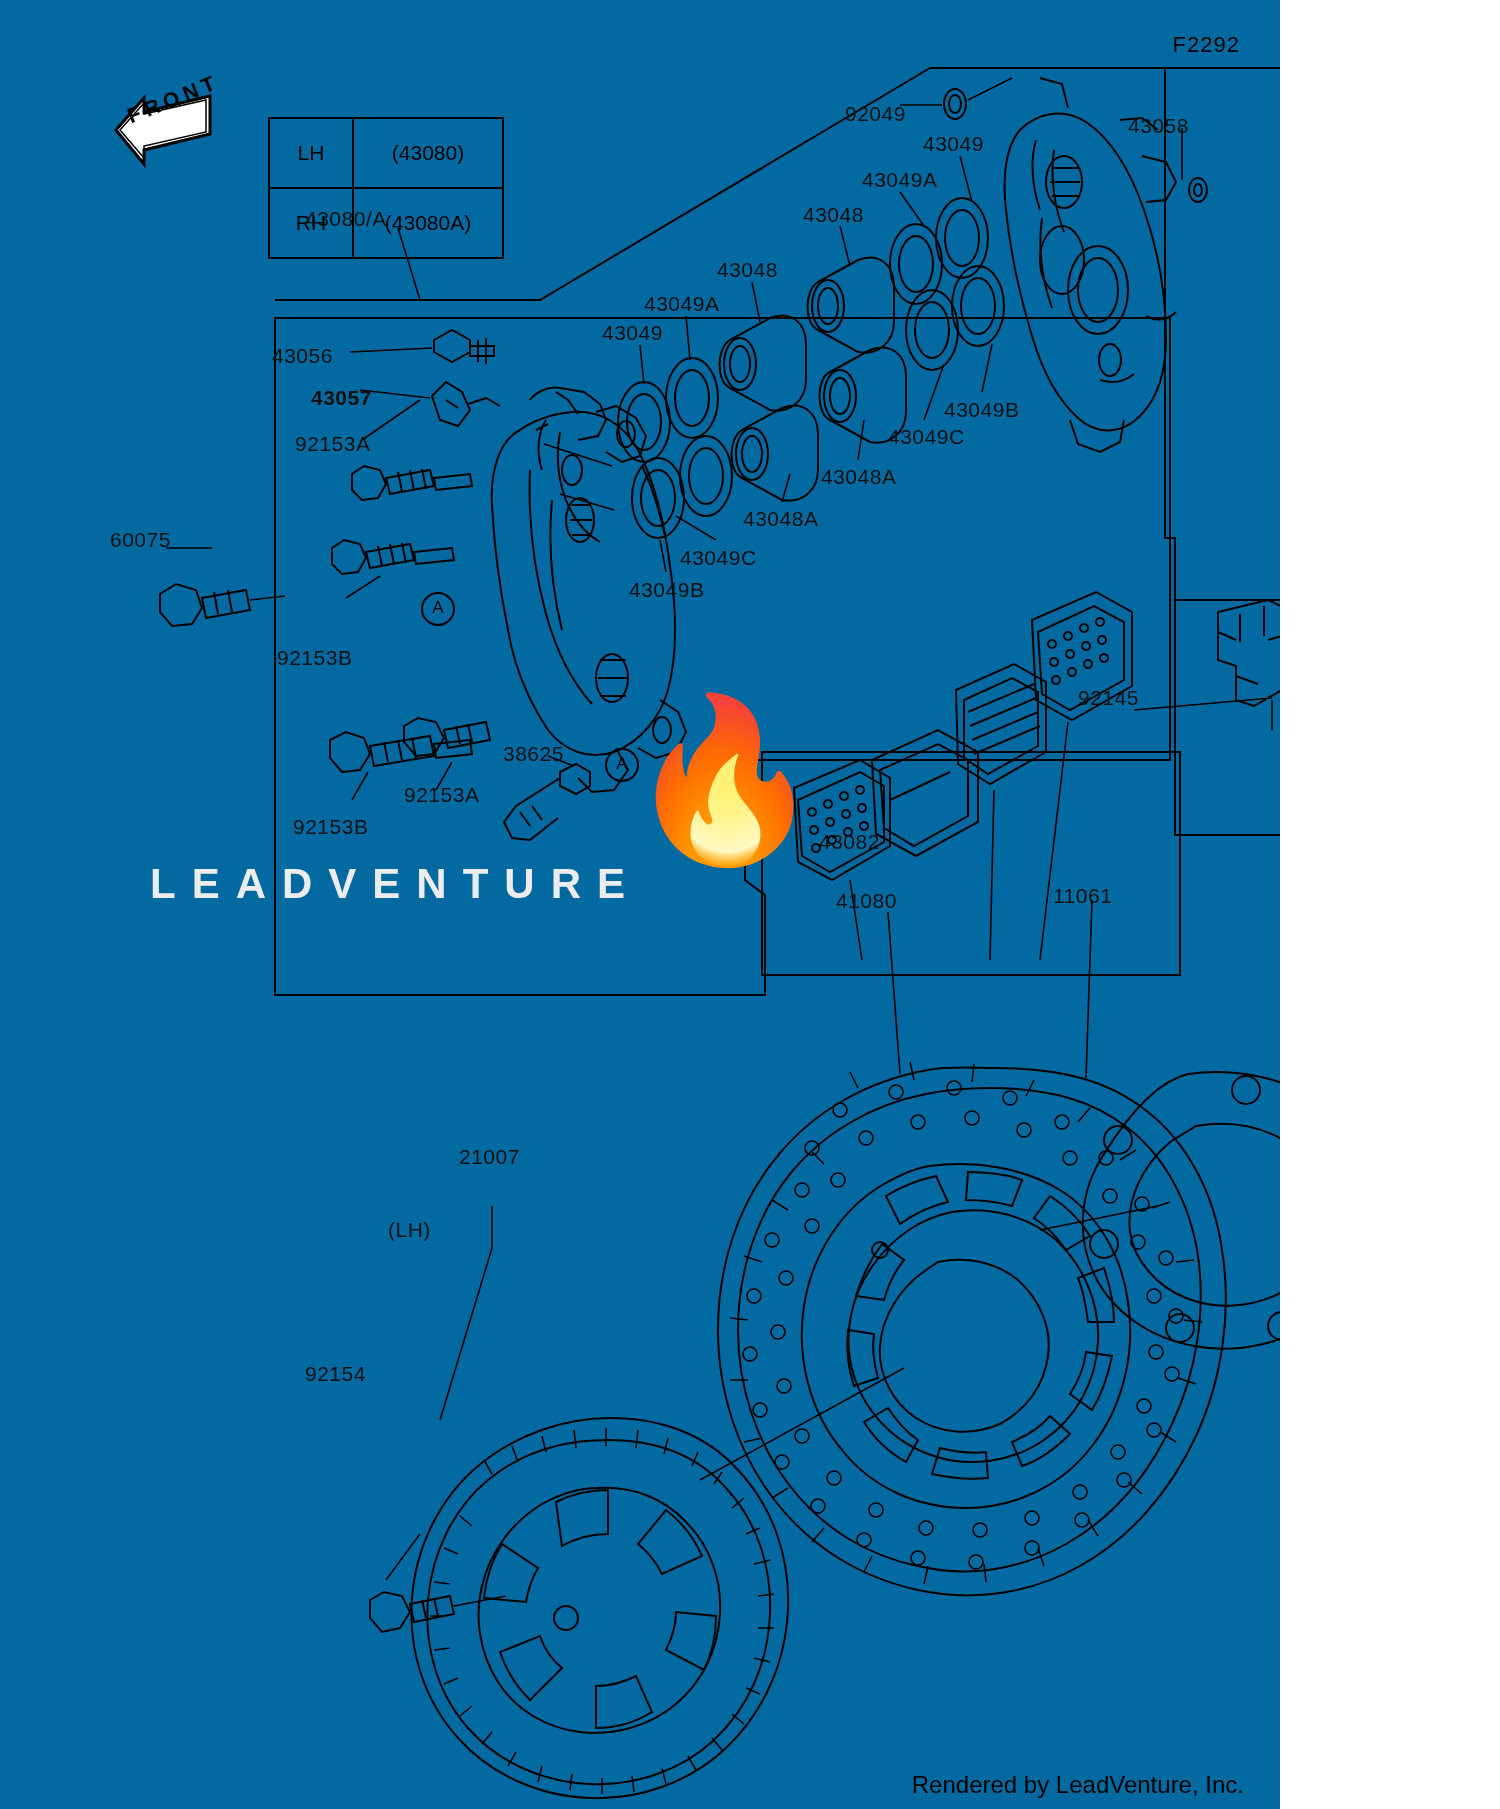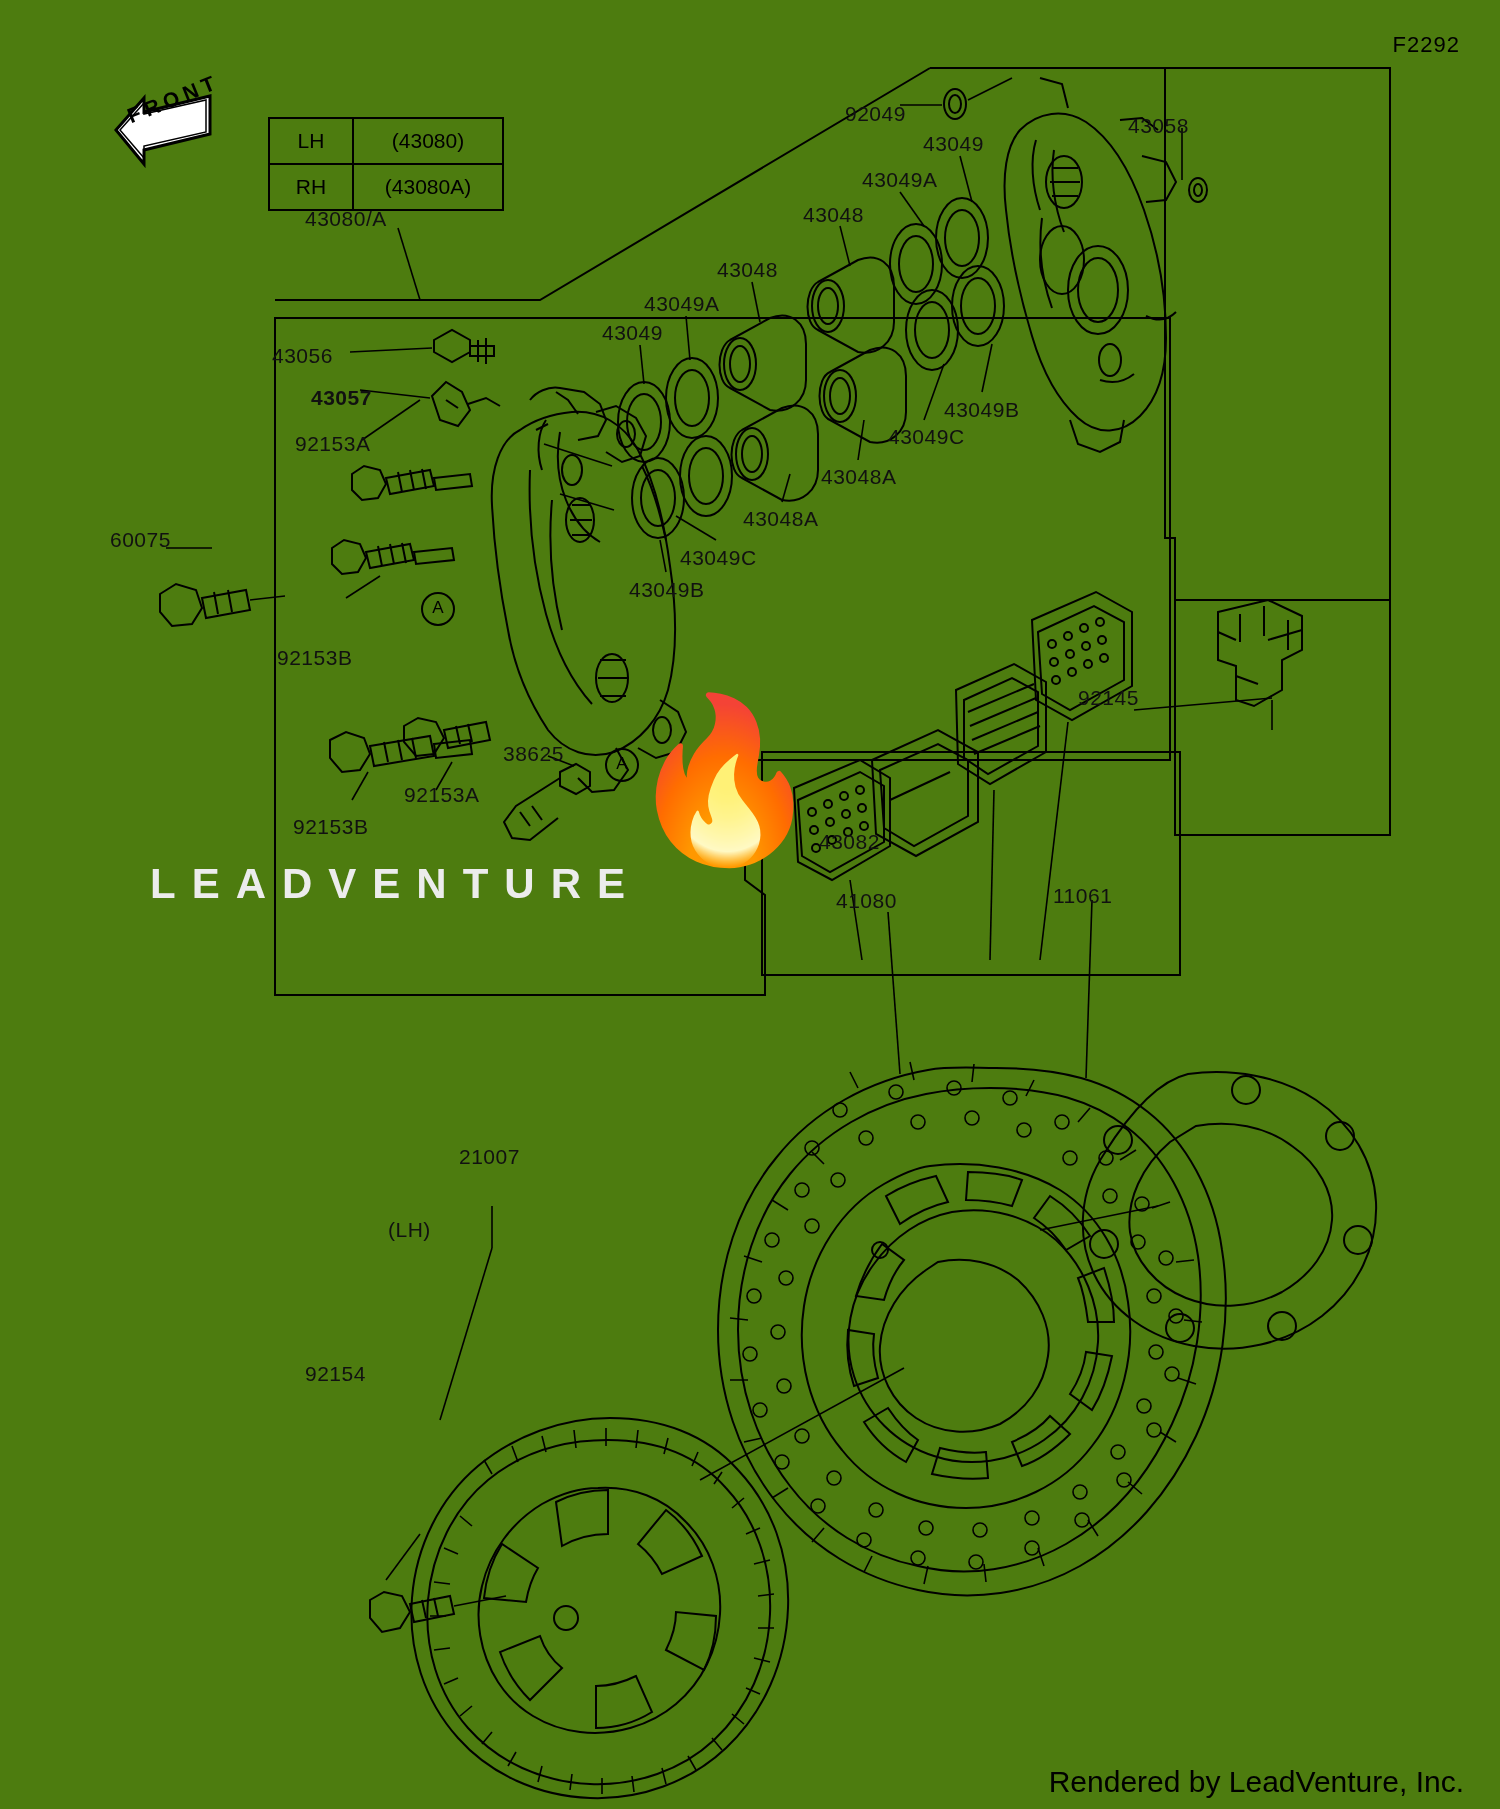--- a/index.html
+++ b/index.html
@@ -6,24 +6,24 @@
     margin: 0;
     padding: 0;
     background: #ffffff;
   }
   body {
     font-family: "Liberation Sans", sans-serif;
     color: #000000;
   }
   #page {
     position: relative;
-    width: 1500px;
+    width: 1280px;
     height: 1809px;
     overflow: hidden;
-    background: #4d7c0f;
+    background: #0369a1;
   }
   .lbl {
     position: absolute;
     font-size: 21px;
     letter-spacing: 0.5px;
     white-space: nowrap;
     color: #111;
   }
   .diagram-svg {
     position: absolute;
@@ -59,21 +59,21 @@
   #side-table {
     position: absolute;
     left: 268px;
     top: 117px;
     border: 2px solid #000;
     border-collapse: collapse;
     font-size: 21px;
   }
   #side-table td {
     border: 2px solid #000;
-    padding: 8px 10px;
+    padding: 20px 10px;
     text-align: center;
     height: 28px;
   }
   #side-table td.c1 { width: 62px; }
   #side-table td.c2 { width: 128px; }
   .watermark {
     position: absolute;
     left: 150px;
     top: 860px;
     font-size: 42px;
@@ -90,21 +90,21 @@
     height: 180px;
     color: #f0f0f0;
     font-size: 160px;
     line-height: 160px;
     user-select: none;
   }
   #footer {
     position: absolute;
     right: 36px;
     bottom: 10px;
-    font-size: 30px;
+    font-size: 24px;
   }
   .circle-a {
     position: absolute;
     width: 30px;
     height: 30px;
     border: 2px solid #000;
     border-radius: 50%;
     font-size: 17px;
     line-height: 28px;
     text-align: center;

